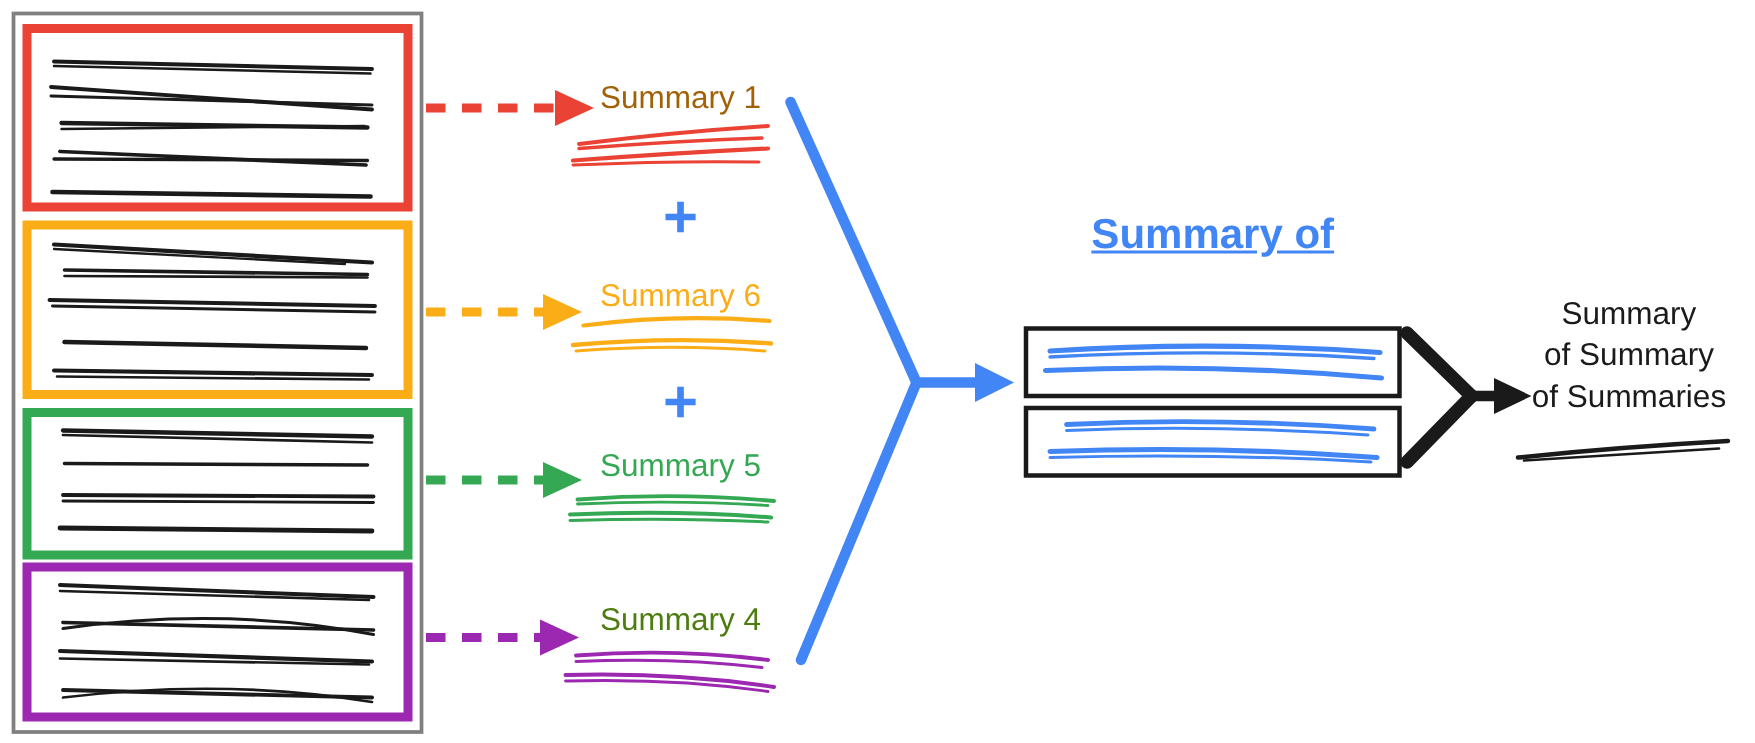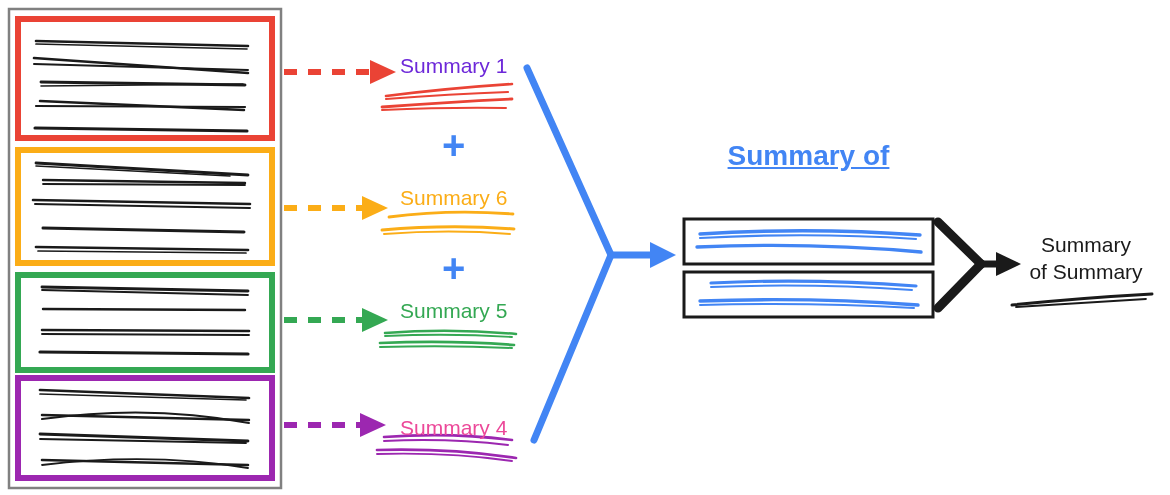--- a/index.html
+++ b/index.html
@@ -37,21 +37,20 @@
     font-weight: 700;
     text-align: center;
     line-height: 1.25;
   }
   .final-label {
     font-size: 21px;
     font-weight: 400;
     text-align: center;
     color: #1a1a1a;
     line-height: 1.30;
-    margin-top: 35px;
   }
   .plus {
     position: absolute;
     font-size: 40px;
     font-weight: 700;
     line-height: 1;
   }
 </style>
 </head>
 <body>
@@ -182,34 +181,35 @@
       <line x1="978" y1="264" x2="1000" y2="264" stroke="#1A1A1A" stroke-width="7" stroke-linecap="butt"></line>
       <polygon points="996,252 1021,264 996,276" fill="#1A1A1A"></polygon>
     </g>
 
     <g fill="none" stroke="#1A1A1A" stroke-linecap="round">
       <path d="M1012 305 Q1080 298 1152 294" stroke-width="3.0"></path>
       <path d="M1016 307 Q1080 303 1146 299" stroke-width="1.8"></path>
     </g>
   </svg>
 
-  <div class="lbl sum-label" style="left:400px; top:54px; color:#6d28d9;">Summary 1</div>
+  <div class="lbl sum-label" style="left:400px; top:54px; color:#a16207;">Summary 1</div>
 
   <div class="plus" style="left:442px; top:125px; color:#4285F4;">+</div>
 
   <div class="lbl sum-label" style="left:400px; top:186px; color:#FBAD17;">Summary 6</div>
 
   <div class="plus" style="left:442px; top:248px; color:#4285F4;">+</div>
 
   <div class="lbl sum-label" style="left:400px; top:299px; color:#34A853;">Summary 5</div>
 
-  <div class="lbl sum-label" style="left:400px; top:416px; color:#ec4899;">Summary 4</div>
+  <div class="lbl sum-label" style="left:400px; top:402px; color:#4d7c0f;">Summary 4</div>
 
   <div class="lbl sos-label" style="left:686px; top:138px; width:245px; color:#4285F4;text-decoration:underline;">
     <div>Summary of</div>
   </div>
 
   <div class="lbl final-label" style="left:1010px; top:196px; width:152px;">
     <div>Summary</div>
     <div>of Summary</div>
+    <div>of Summaries</div>
   </div>
 
 </div>
 
 </body></html>

